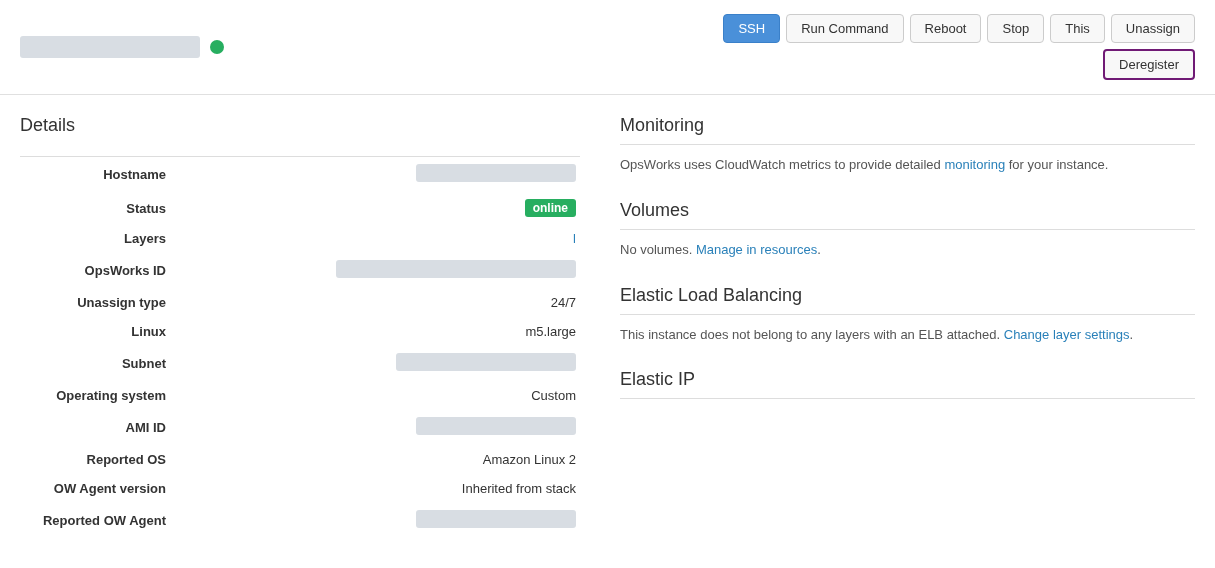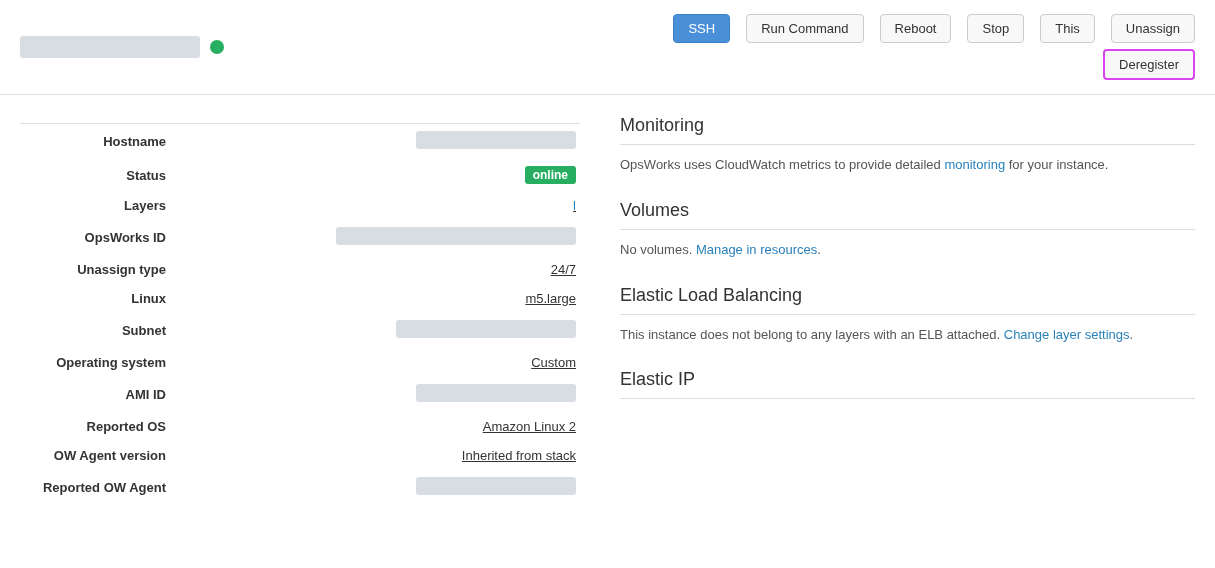--- a/index.html
+++ b/index.html
@@ -38,21 +38,21 @@
     }
     .header-buttons {
       display: flex;
       align-items: flex-start;
       gap: 6px;
       margin-left: auto;
       flex-direction: column;
     }
     .header-buttons-row1 {
       display: flex;
-      gap: 16px;
+      gap: 6px;
       align-items: center;
     }
     .header-buttons-row2 {
       display: flex;
       justify-content: flex-end;
       width: 100%;
     }
     .btn {
       padding: 6px 14px;
       border-radius: 4px;
@@ -64,21 +64,21 @@
       white-space: nowrap;
     }
     .btn-primary {
       background: #4a90d9;
       color: #fff;
       border-color: #3a80c9;
     }
     .btn-deregister {
       background: #f8f8f8;
       color: #333;
-      border: 2px solid #d946ef;
+      border: 2px solid #701a75;
     }
 
     
     .main-content {
       display: flex;
       padding: 20px 20px 0 20px;
       gap: 40px;
     }
 
     
@@ -104,21 +104,20 @@
     }
     .details-table tr td:first-child {
       font-weight: 700;
       font-size: 13px;
       width: 150px;
       color: #333;
     }
     .details-table tr td:last-child {
       font-size: 13px;
       color: #333;
-      text-decoration: underline;
     }
     .placeholder-bar {
       height: 18px;
       background: #d8dde3;
       border-radius: 3px;
       display: inline-block;
     }
     .status-badge {
       display: inline-block;
       padding: 2px 8px;
@@ -186,20 +185,21 @@
     </div>
     <div class="header-buttons-row2">
       <button class="btn btn-deregister">Deregister</button>
     </div>
   </div>
 </div>
 
 <div class="main-content">
 
   <div class="details-panel">
+    <h2 class="section-title">Details</h2>
     <hr class="details-divider">
     <table class="details-table">
       <tbody>
 
         <tr>
           <td>Hostname</td>
           <td>
             <span class="placeholder-bar" style="width:160px;"></span>
           </td>
         </tr>

